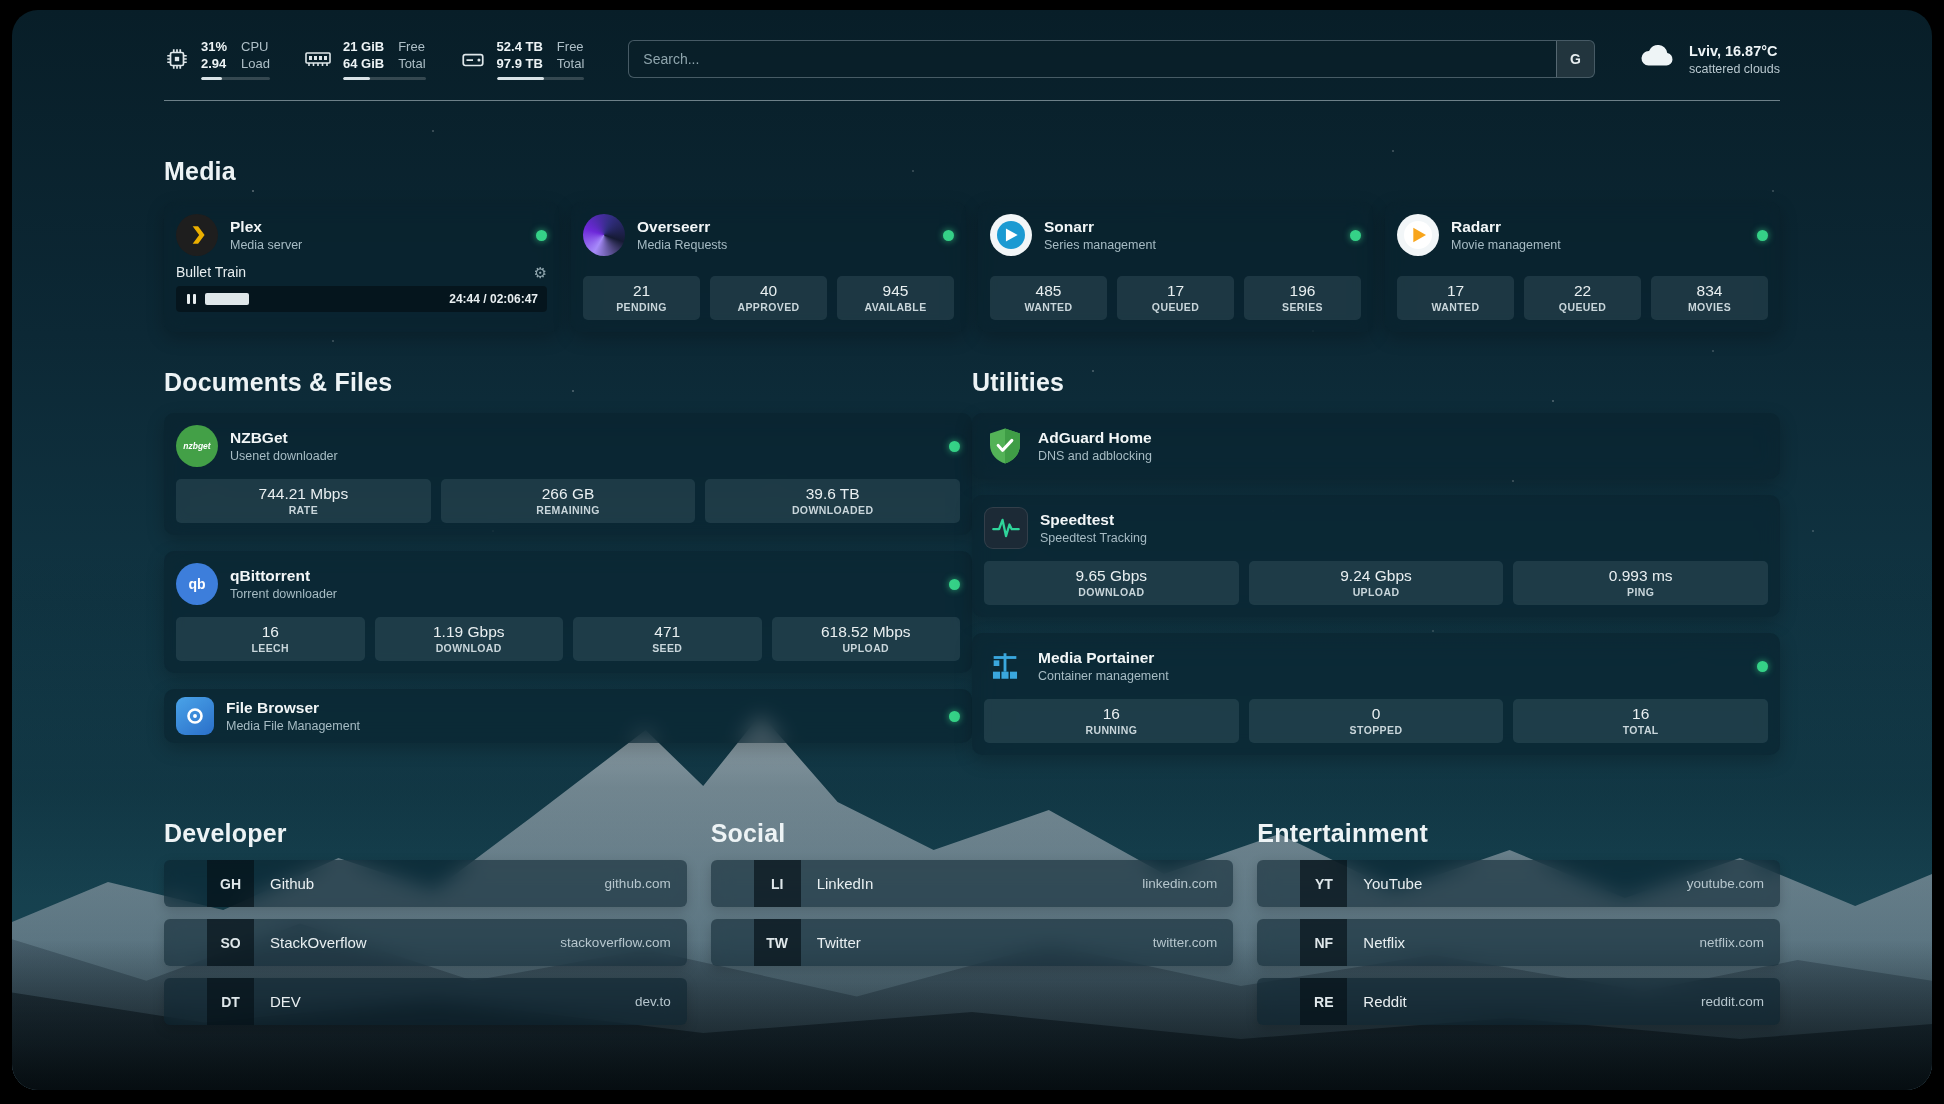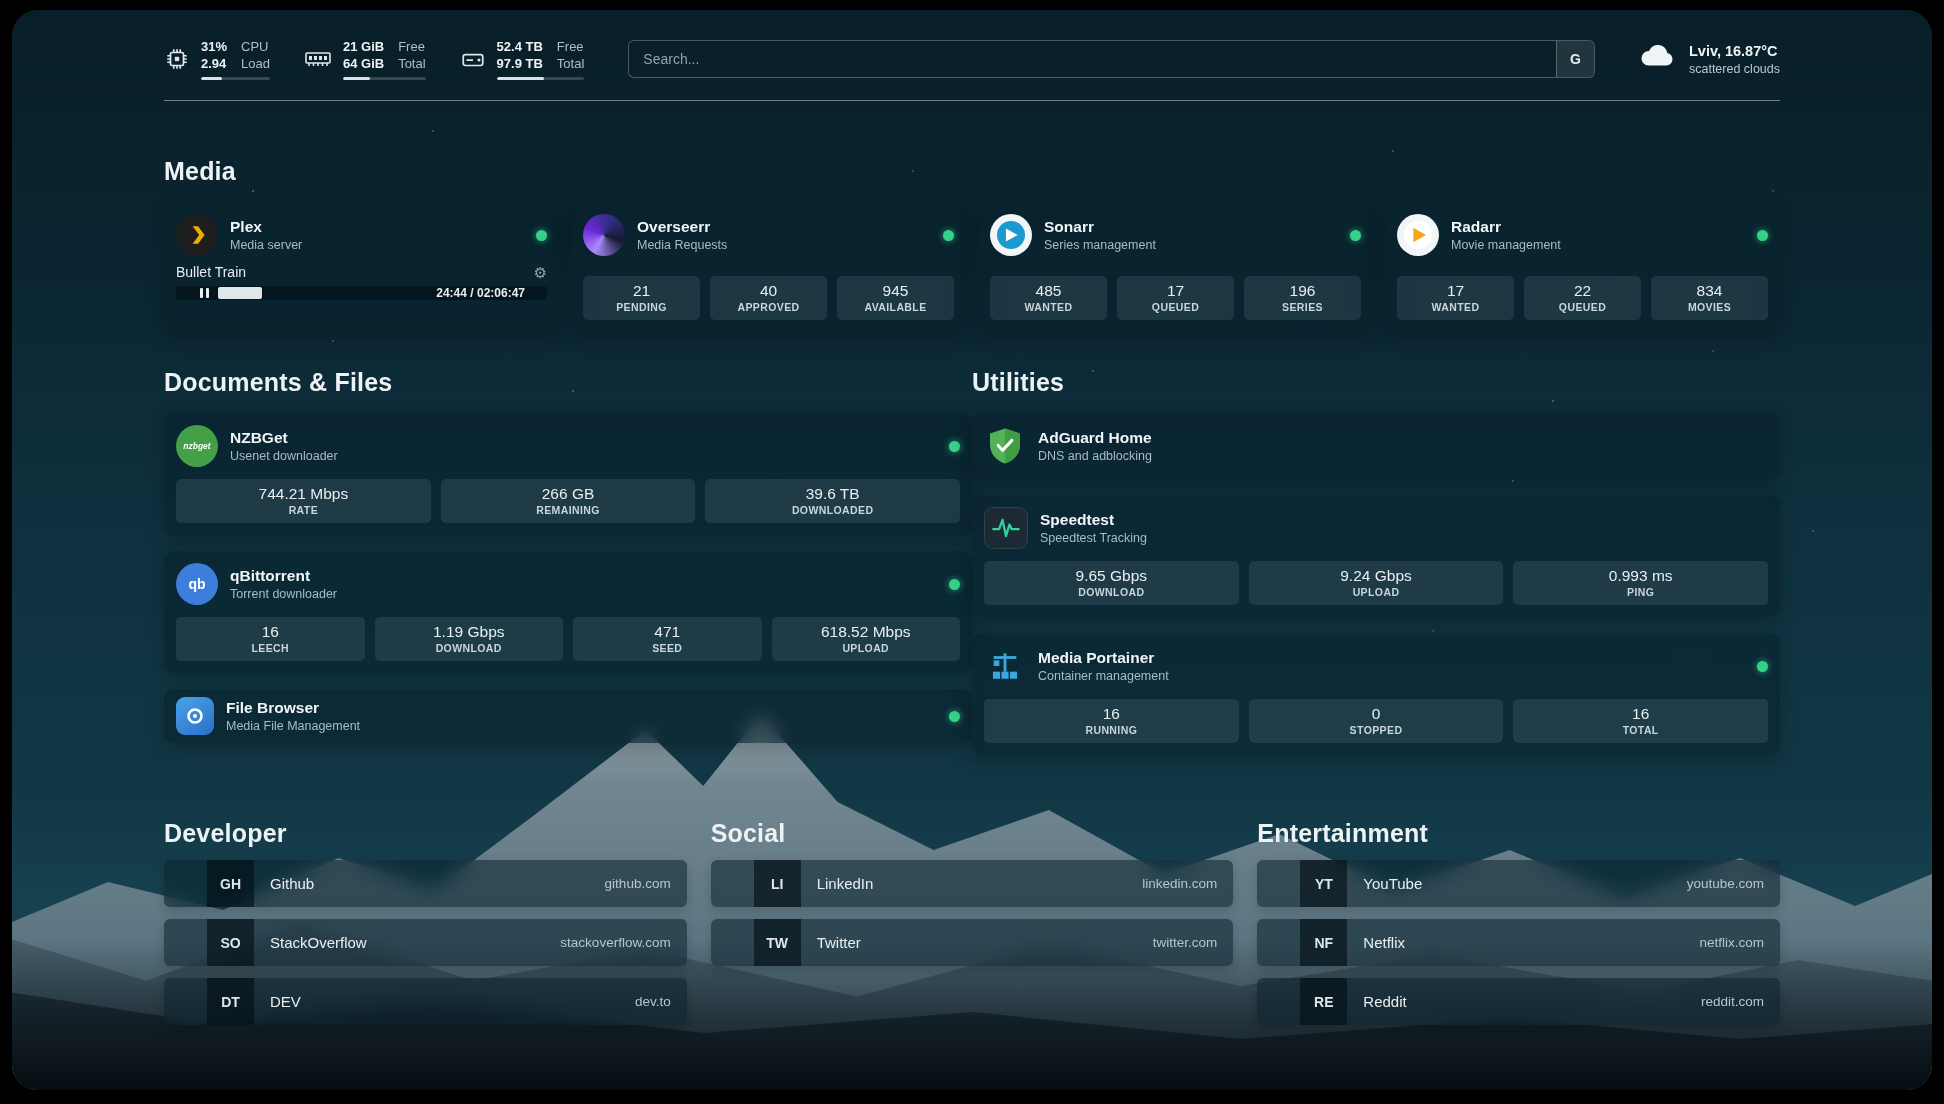--- a/index.html
+++ b/index.html
@@ -78,21 +78,21 @@
   .col-card .stats{margin-top:12px;}
   .stat{flex:1;background:rgba(173,203,214,.12);border-radius:5px;text-align:center;padding:5px 4px 6px;}
   .sv{font-size:15.5px;color:#e9eff1;line-height:20px;}
   .sl{font-size:10.5px;font-weight:700;color:#c9d6db;letter-spacing:.4px;line-height:13px;}
 
   
   .plex-np{margin-top:8px;display:flex;flex-direction:column;gap:6px;}
   .np-top{display:flex;align-items:center;}
   .np-title{font-size:14px;color:#e8eef0;}
   .gear{margin-left:auto;color:#8fa5ad;font-size:15px;line-height:15px;cursor:pointer;}
-  .np-bar{display:flex;align-items:center;gap:8px;background:rgba(0,0,0,.38);border-radius:4px;height:14px;padding:0 22px;}
+  .np-bar{display:flex;align-items:center;gap:8px;background:rgba(0,0,0,.38);border-radius:4px;height:26px;padding:0 9px;}
   .pause{display:flex;cursor:pointer;}
   .pause i{display:inline-block;width:3px;height:10px;background:#e8eef0;margin:0 1.5px;border-radius:1px;}
   .np-seg{width:44px;height:12px;background:#dfe7ea;border-radius:2px;}
   .np-time{margin-left:auto;font-size:12px;font-weight:600;color:#e8eef0;}
 
   .two-col{display:grid;grid-template-columns:1fr 1fr;margin-top:36px;align-items:start;}
   .col{display:flex;flex-direction:column;}
   .col .card{margin-bottom:16px;}
   .fb-card{padding:8px 12px;}
   .fb-card .aicon{width:38px;height:38px;flex-basis:38px;}

